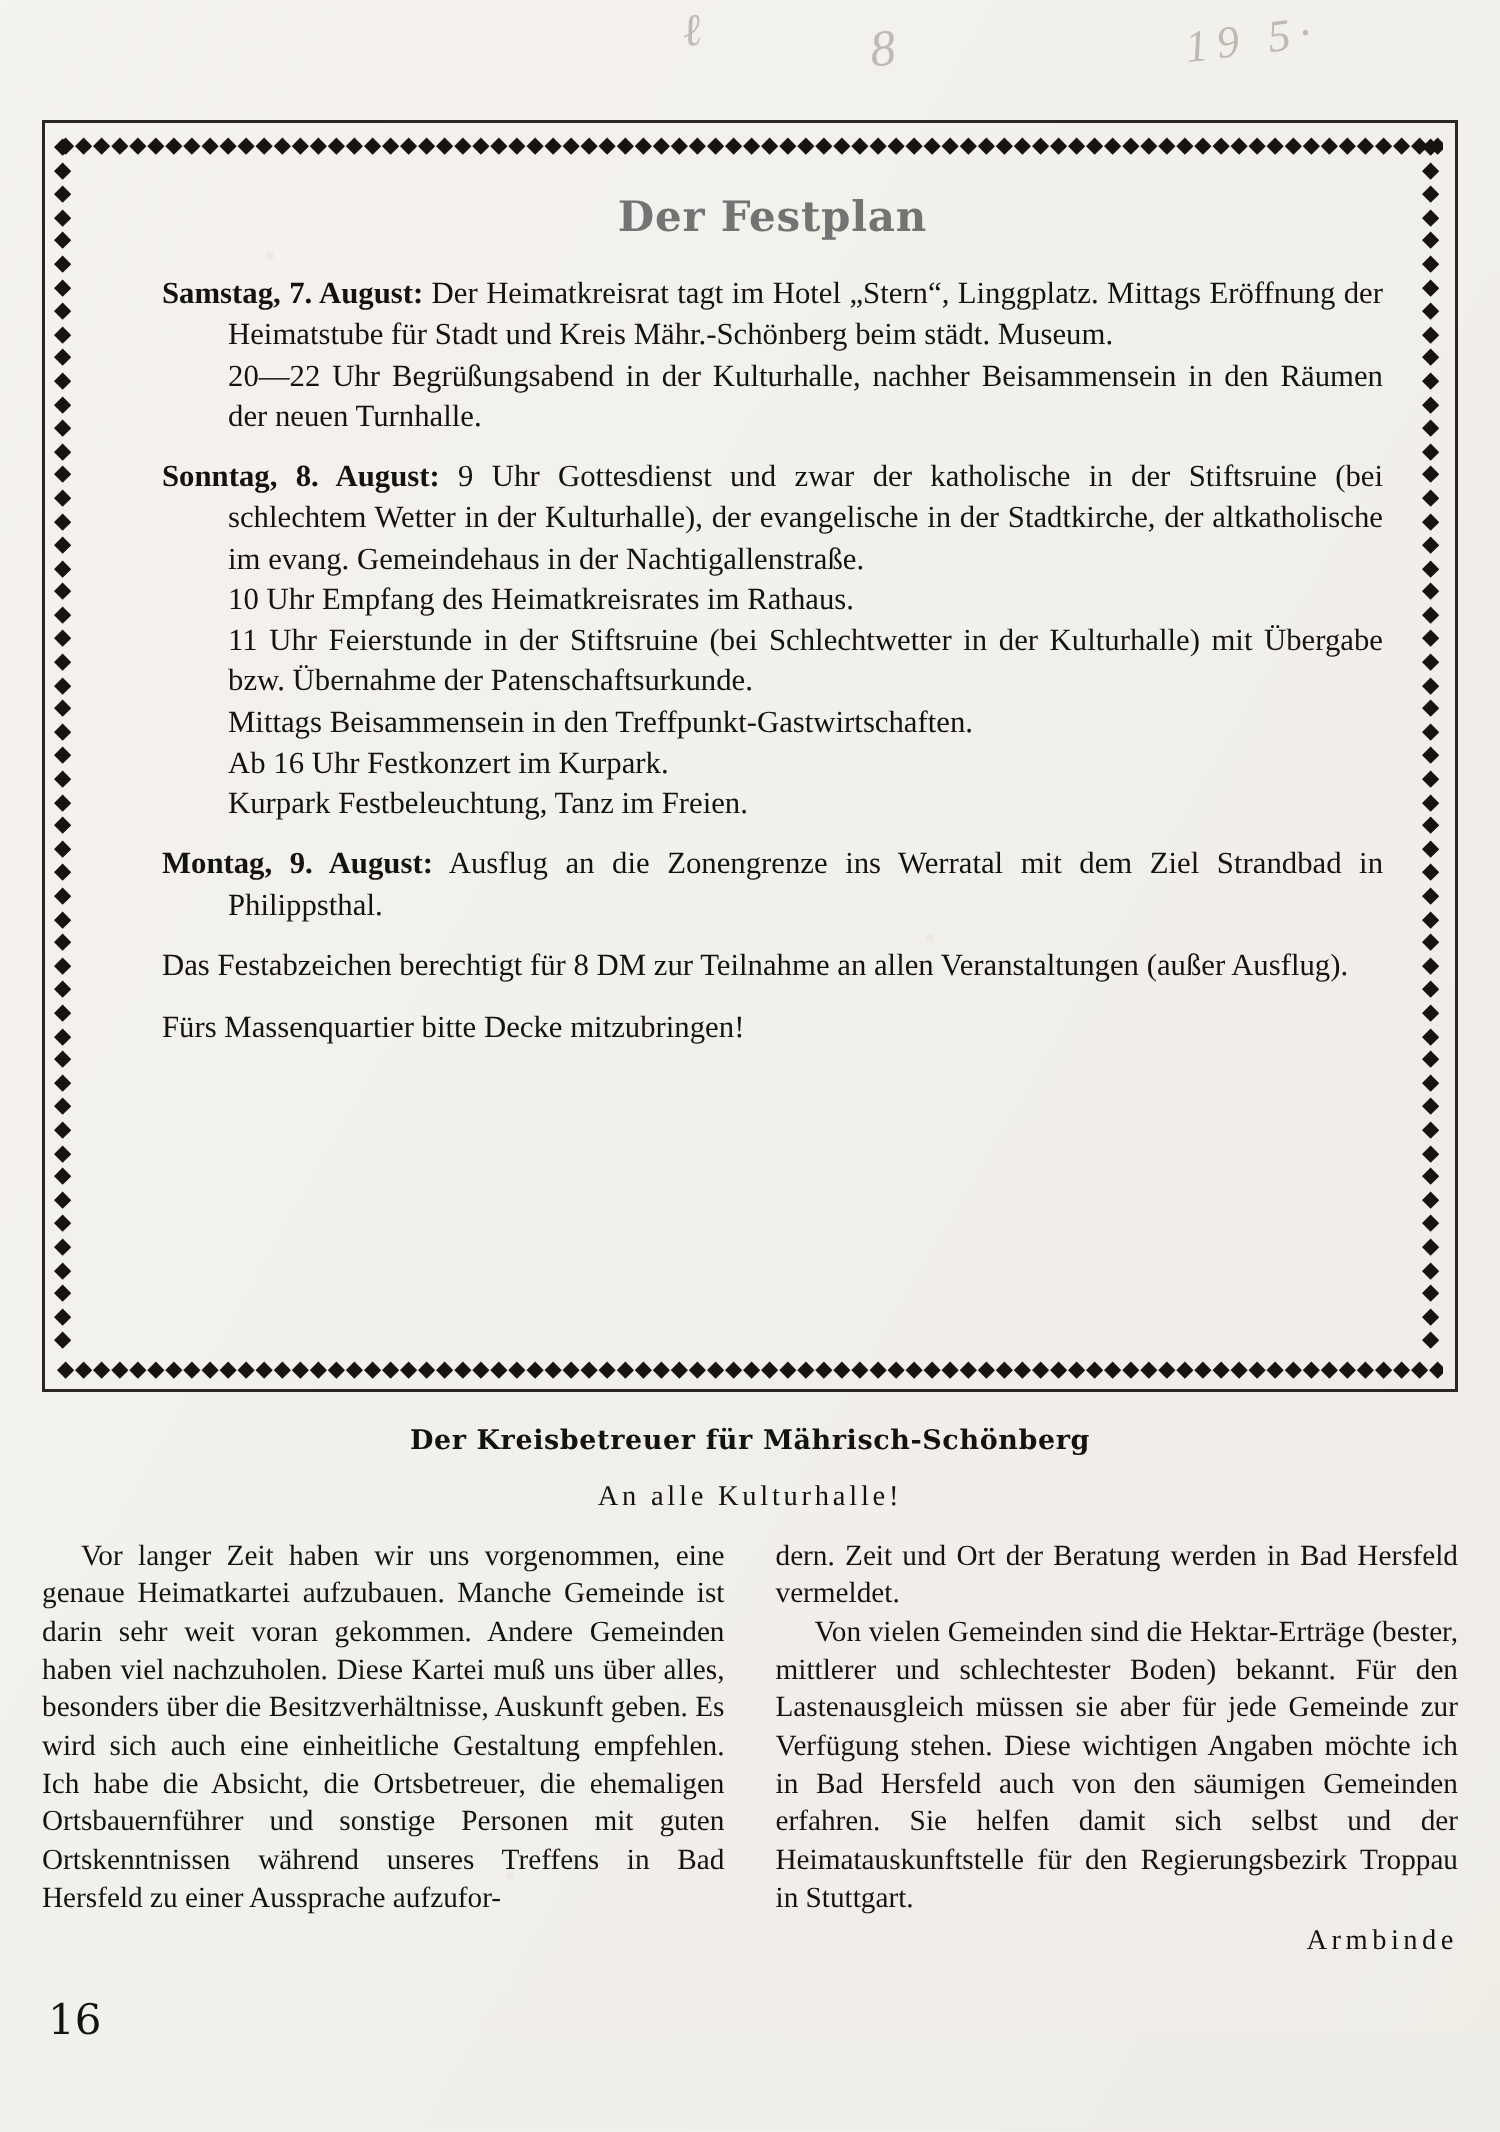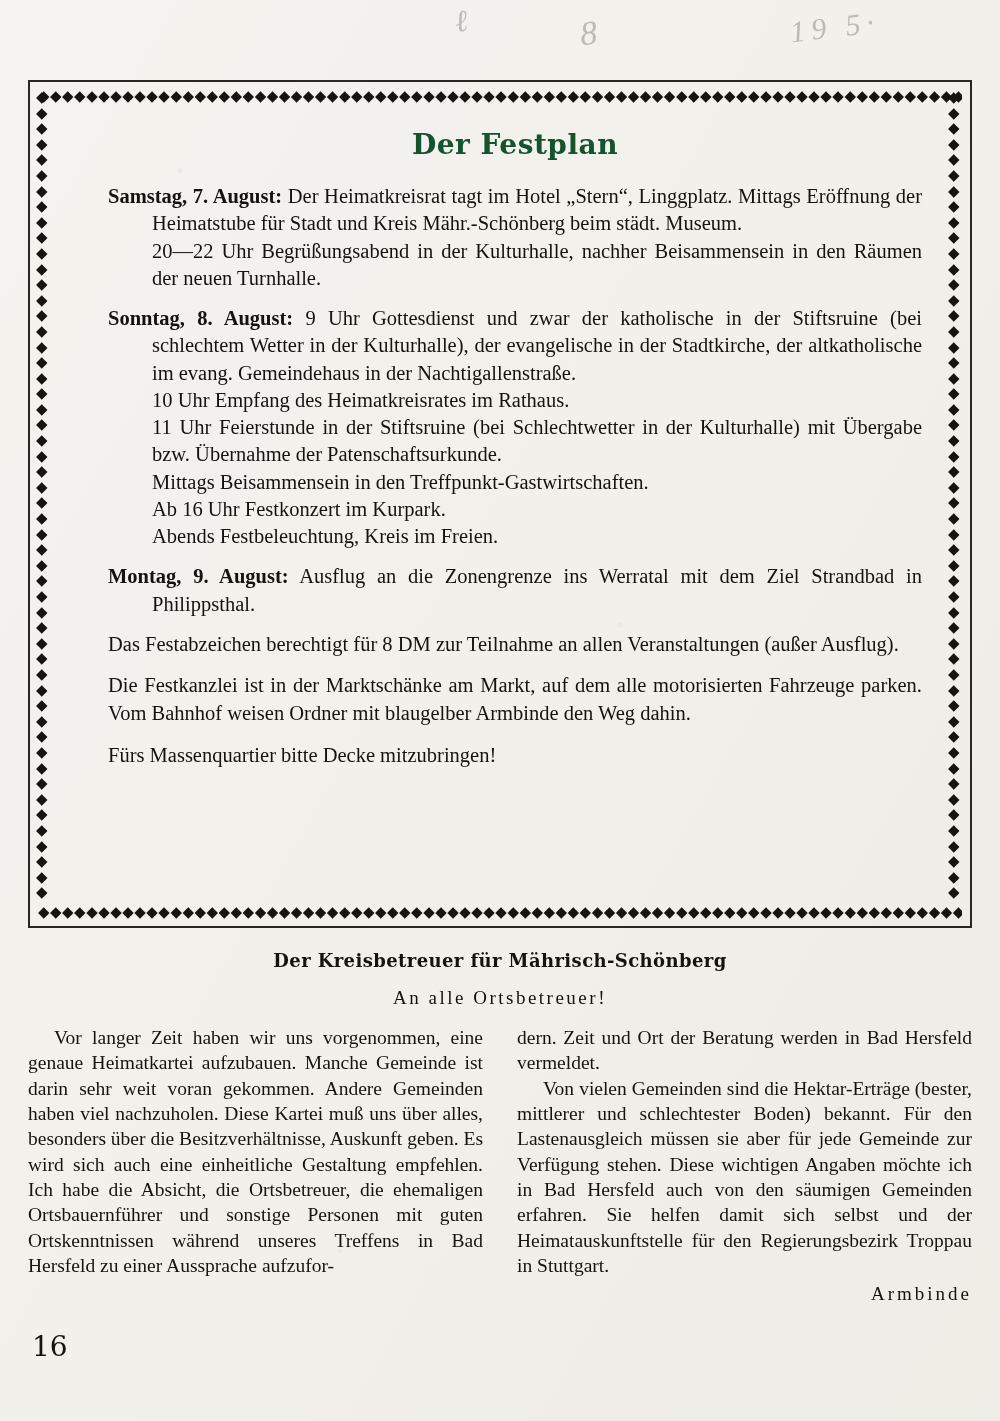--- a/index.html
+++ b/index.html
@@ -102,21 +102,21 @@
     top: 38px;
   }
 
   .fest-title {
     text-align: center;
     font-family: "DejaVu Serif", serif;
     font-size: 28px;
     font-weight: 700;
     letter-spacing: 0.5px;
     margin: 10px 0 22px 0;
-    color: #14532d;
+    color: #737373;
   }
 
   .fest-block {
     margin-bottom: 13px;
     font-size: 20.5px;
     line-height: 1.33;
     text-align: justify;
   }
   .fest-block .hang {
     padding-left: 44px;
@@ -324,38 +324,37 @@
       </div>
 
       <div class="fest-block">
         <div class="hang">
           <span class="lead">Sonntag, 8. August:</span><span> 9 Uhr Gottesdienst und zwar der katholische in der Stiftsruine (bei schlechtem Wetter in der Kulturhalle), der evangelische in der Stadtkirche, der altkatholische im evang. Gemeindehaus in der Nachtigallenstraße.</span>
         </div>
         <div class="sub">10 Uhr Empfang des Heimatkreisrates im Rathaus.</div>
         <div class="sub">11 Uhr Feierstunde in der Stiftsruine (bei Schlechtwetter in der Kulturhalle) mit Übergabe bzw. Übernahme der Patenschaftsurkunde.</div>
         <div class="sub">Mittags Beisammensein in den Treffpunkt-Gastwirtschaften.</div>
         <div class="sub">Ab 16 Uhr Festkonzert im Kurpark.</div>
-        <div class="sub">Abends Festbeleuchtung, Kreis im Freien.</div>
+        <div class="sub">Kurpark Festbeleuchtung, Tanz im Freien.</div>
       </div>
 
       <div class="fest-block">
         <div class="hang">
           <span class="lead">Montag, 9. August:</span><span> Ausflug an die Zonengrenze ins Werratal mit dem Ziel Strandbad in Philippsthal.</span>
         </div>
       </div>
 
       <div class="para">Das Festabzeichen berechtigt für 8 DM zur Teilnahme an allen Veranstaltungen (außer Ausflug).</div>
-      <div class="para">Die Festkanzlei ist in der Marktschänke am Markt, auf dem alle motorisierten Fahrzeuge parken. Vom Bahnhof weisen Ordner mit blaugelber Armbinde den Weg dahin.</div>
       <div class="para">Fürs Massenquartier bitte Decke mitzubringen!</div>
     </div>
   </div>
 
   <div class="article">
     <div class="article-title">Der Kreisbetreuer für Mährisch-Schönberg</div>
-    <div class="article-subtitle">An alle Ortsbetreuer!</div>
+    <div class="article-subtitle">An alle Kulturhalle!</div>
     <div class="cols">
       <div class="col">
         <p class="indent">Vor langer Zeit haben wir uns vorgenommen, eine genaue Heimatkartei aufzubauen. Manche Gemeinde ist darin sehr weit voran gekommen. Andere Gemeinden haben viel nachzuholen. Diese Kartei muß uns über alles, besonders über die Besitzverhältnisse, Auskunft geben. Es wird sich auch eine einheitliche Gestaltung empfehlen. Ich habe die Absicht, die Ortsbetreuer, die ehemaligen Ortsbauernführer und sonstige Personen mit guten Ortskenntnissen während unseres Treffens in Bad Hersfeld zu einer Aussprache aufzufor-</p>
       </div>
       <div class="col">
         <p>dern. Zeit und Ort der Beratung werden in Bad Hersfeld vermeldet.</p>
         <p class="indent">Von vielen Gemeinden sind die Hektar-Erträge (bester, mittlerer und schlechtester Boden) bekannt. Für den Lastenausgleich müssen sie aber für jede Gemeinde zur Verfügung stehen. Diese wichtigen Angaben möchte ich in Bad Hersfeld auch von den säumigen Gemeinden erfahren. Sie helfen damit sich selbst und der Heimatauskunftstelle für den Regierungsbezirk Troppau in Stuttgart.</p>
         <div class="signature">Armbinde</div>
       </div>
     </div>

